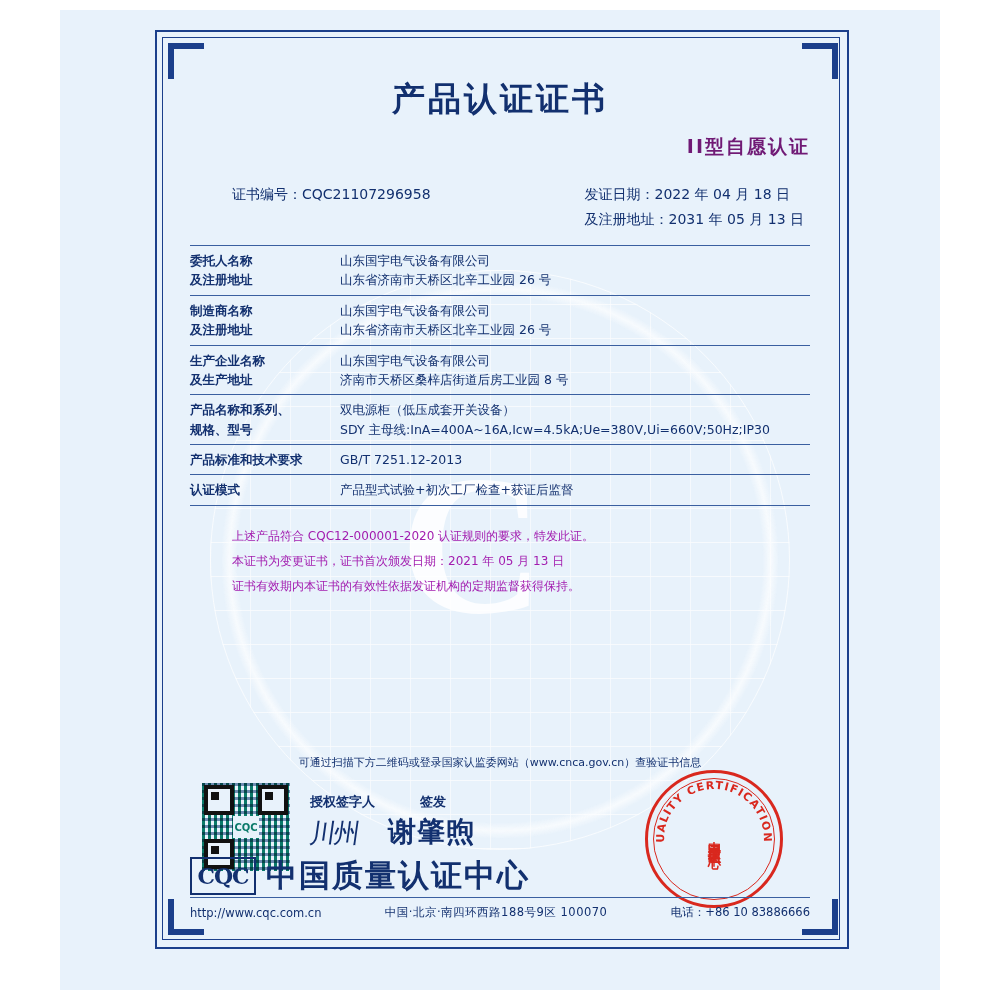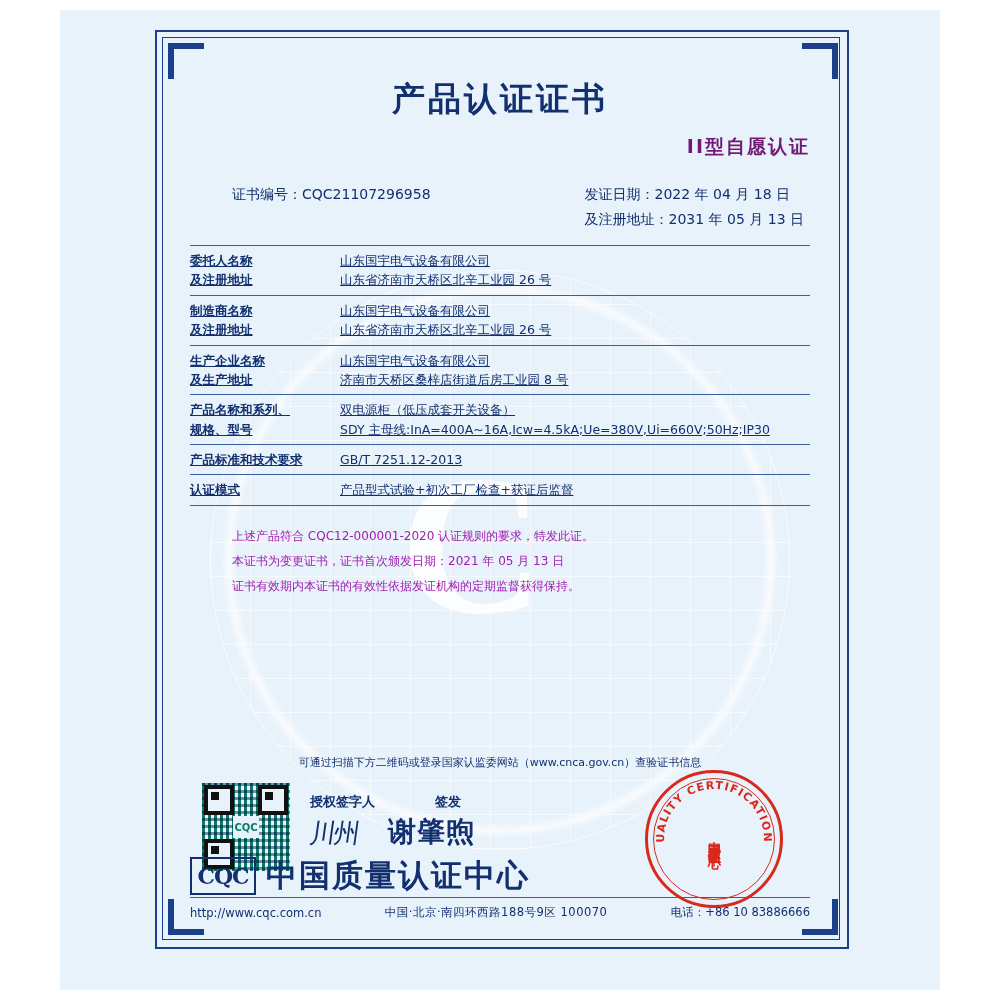--- a/index.html
+++ b/index.html
@@ -104,21 +104,20 @@
     font-family:"DejaVu Sans", sans-serif;
     color:#12306f;
   }
   table.fields tr.sect{border-top:1px solid #3a5fa0;}
   table.fields tr.last{border-bottom:1px solid #3a5fa0;}
   table.fields td{
     vertical-align:top;
     padding:5px 0 5px 0;
     font-size:12.5px;
     line-height:1.55;
-    text-decoration:underline;
   }
   td.lbl{width:150px;padding-left:42px;font-weight:bold;white-space:nowrap;}
   td.val{padding-left:6px;}
 
   .notes{
     margin-top:18px;
     padding-left:42px;
     font-size:12px;
     line-height:2.1;
     color:#a21caf;
@@ -156,21 +155,21 @@
     position:absolute;left:31px;top:33px;width:26px;height:22px;
     background:#e8f2fb;color:#0a7a6a;font-size:10px;font-weight:bold;
     display:flex;align-items:center;justify-content:center;
     font-family:"DejaVu Sans", sans-serif;
   }
 
   .sign-area{
     position:absolute;left:120px;top:738px;width:340px;
   }
   .sign-labels{
-    display:flex;gap:60px;
+    display:flex;gap:45px;
     font-size:13px;color:#12306f;font-weight:bold;
     font-family:"DejaVu Sans", sans-serif;
   }
   .sign-imgs{
     display:flex;gap:30px;margin-top:2px;align-items:flex-end;
   }
   .sig1{
     font-family:"DejaVu Serif", serif;
     font-size:26px;color:#12306f;
     transform:skewX(-8deg);

